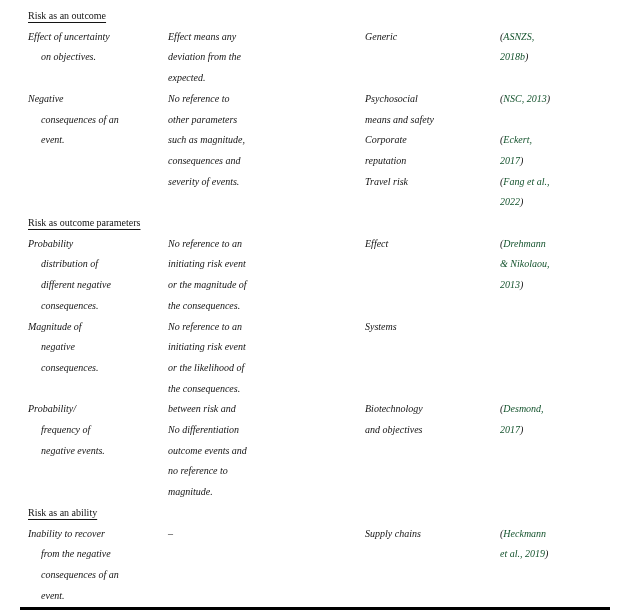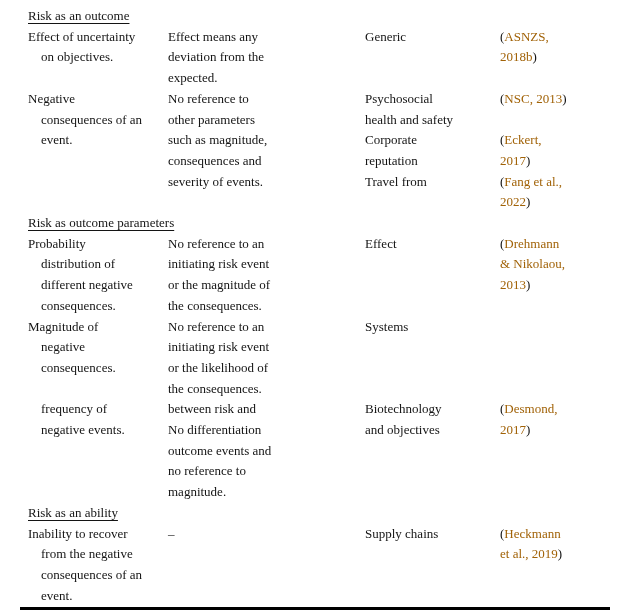--- a/index.html
+++ b/index.html
@@ -5,33 +5,34 @@
   * { margin:0; padding:0; box-sizing:border-box; }
   html,body { background:#ffffff; }
   body {
     width:639px; height:615px; overflow:hidden;
     font-family:"Liberation Serif", serif;
     color:#141414;
   }
   .page { position:relative; width:639px; height:615px; padding-top:6px; }
   .content {
     margin-left:28px; width:584px;
-    font-size:13px; line-height:20.7px;
+    font-size:10px; line-height:20.7px;
   }
   .section-header { min-height:20.7px; white-space:nowrap; }
   .section-header .hdr-text { text-decoration:underline; text-underline-offset:3px; }
   .row {
     display:grid;
     grid-template-columns:140px 197px 135px 1fr;
     align-items:start;
+    font-style:italic;
   }
   .cell { }
   .line { min-height:20.7px; white-space:nowrap; }
   .indent { padding-left:13px; }
-  .link { color:#a16207; }
+  .link { color:#14532d; }
   .paren { color:#141414; }
   .bottom-rule {
     margin-left:20px; margin-top:1px;
     width:590px; height:3px; background:#000000;
   }
 </style>
 </head>
 <body>
 
 <div class="page">
@@ -64,24 +65,24 @@
           </div>
           <div class="cell">
             <div class="line">No reference to</div>
             <div class="line">other parameters</div>
             <div class="line">such as magnitude,</div>
             <div class="line">consequences and</div>
             <div class="line">severity of events.</div>
           </div>
           <div class="cell">
             <div class="line">Psychosocial</div>
-            <div class="line">health and safety</div>
+            <div class="line">means and safety</div>
             <div class="line">Corporate</div>
             <div class="line">reputation</div>
-            <div class="line">Travel from</div>
+            <div class="line">Travel risk</div>
           </div>
           <div class="cell">
             <div class="line"><span class="paren">(</span><span class="link">NSC, 2013</span><span class="paren">)</span></div>
             <div class="line"></div>
             <div class="line"><span class="paren">(</span><span class="link">Eckert,</span></div>
             <div class="line"><span class="link">2017</span><span class="paren">)</span></div>
             <div class="line"><span class="paren">(</span><span class="link">Fang et al.,</span></div>
             <div class="line"><span class="link">2022</span><span class="paren">)</span></div>
           </div>
         </div>
@@ -119,20 +120,21 @@
             <div class="line">initiating risk event</div>
             <div class="line">or the likelihood of</div>
             <div class="line">the consequences.</div>
           </div>
           <div class="cell">
             <div class="line">Systems</div>
           </div>
         </div>
         <div class="row">
           <div class="cell">
+            <div class="line">Probability/</div>
             <div class="line indent">frequency of</div>
             <div class="line indent">negative events.</div>
           </div>
           <div class="cell">
             <div class="line">between risk and</div>
             <div class="line">No differentiation</div>
             <div class="line">outcome events and</div>
             <div class="line">no reference to</div>
             <div class="line">magnitude.</div>
           </div>

